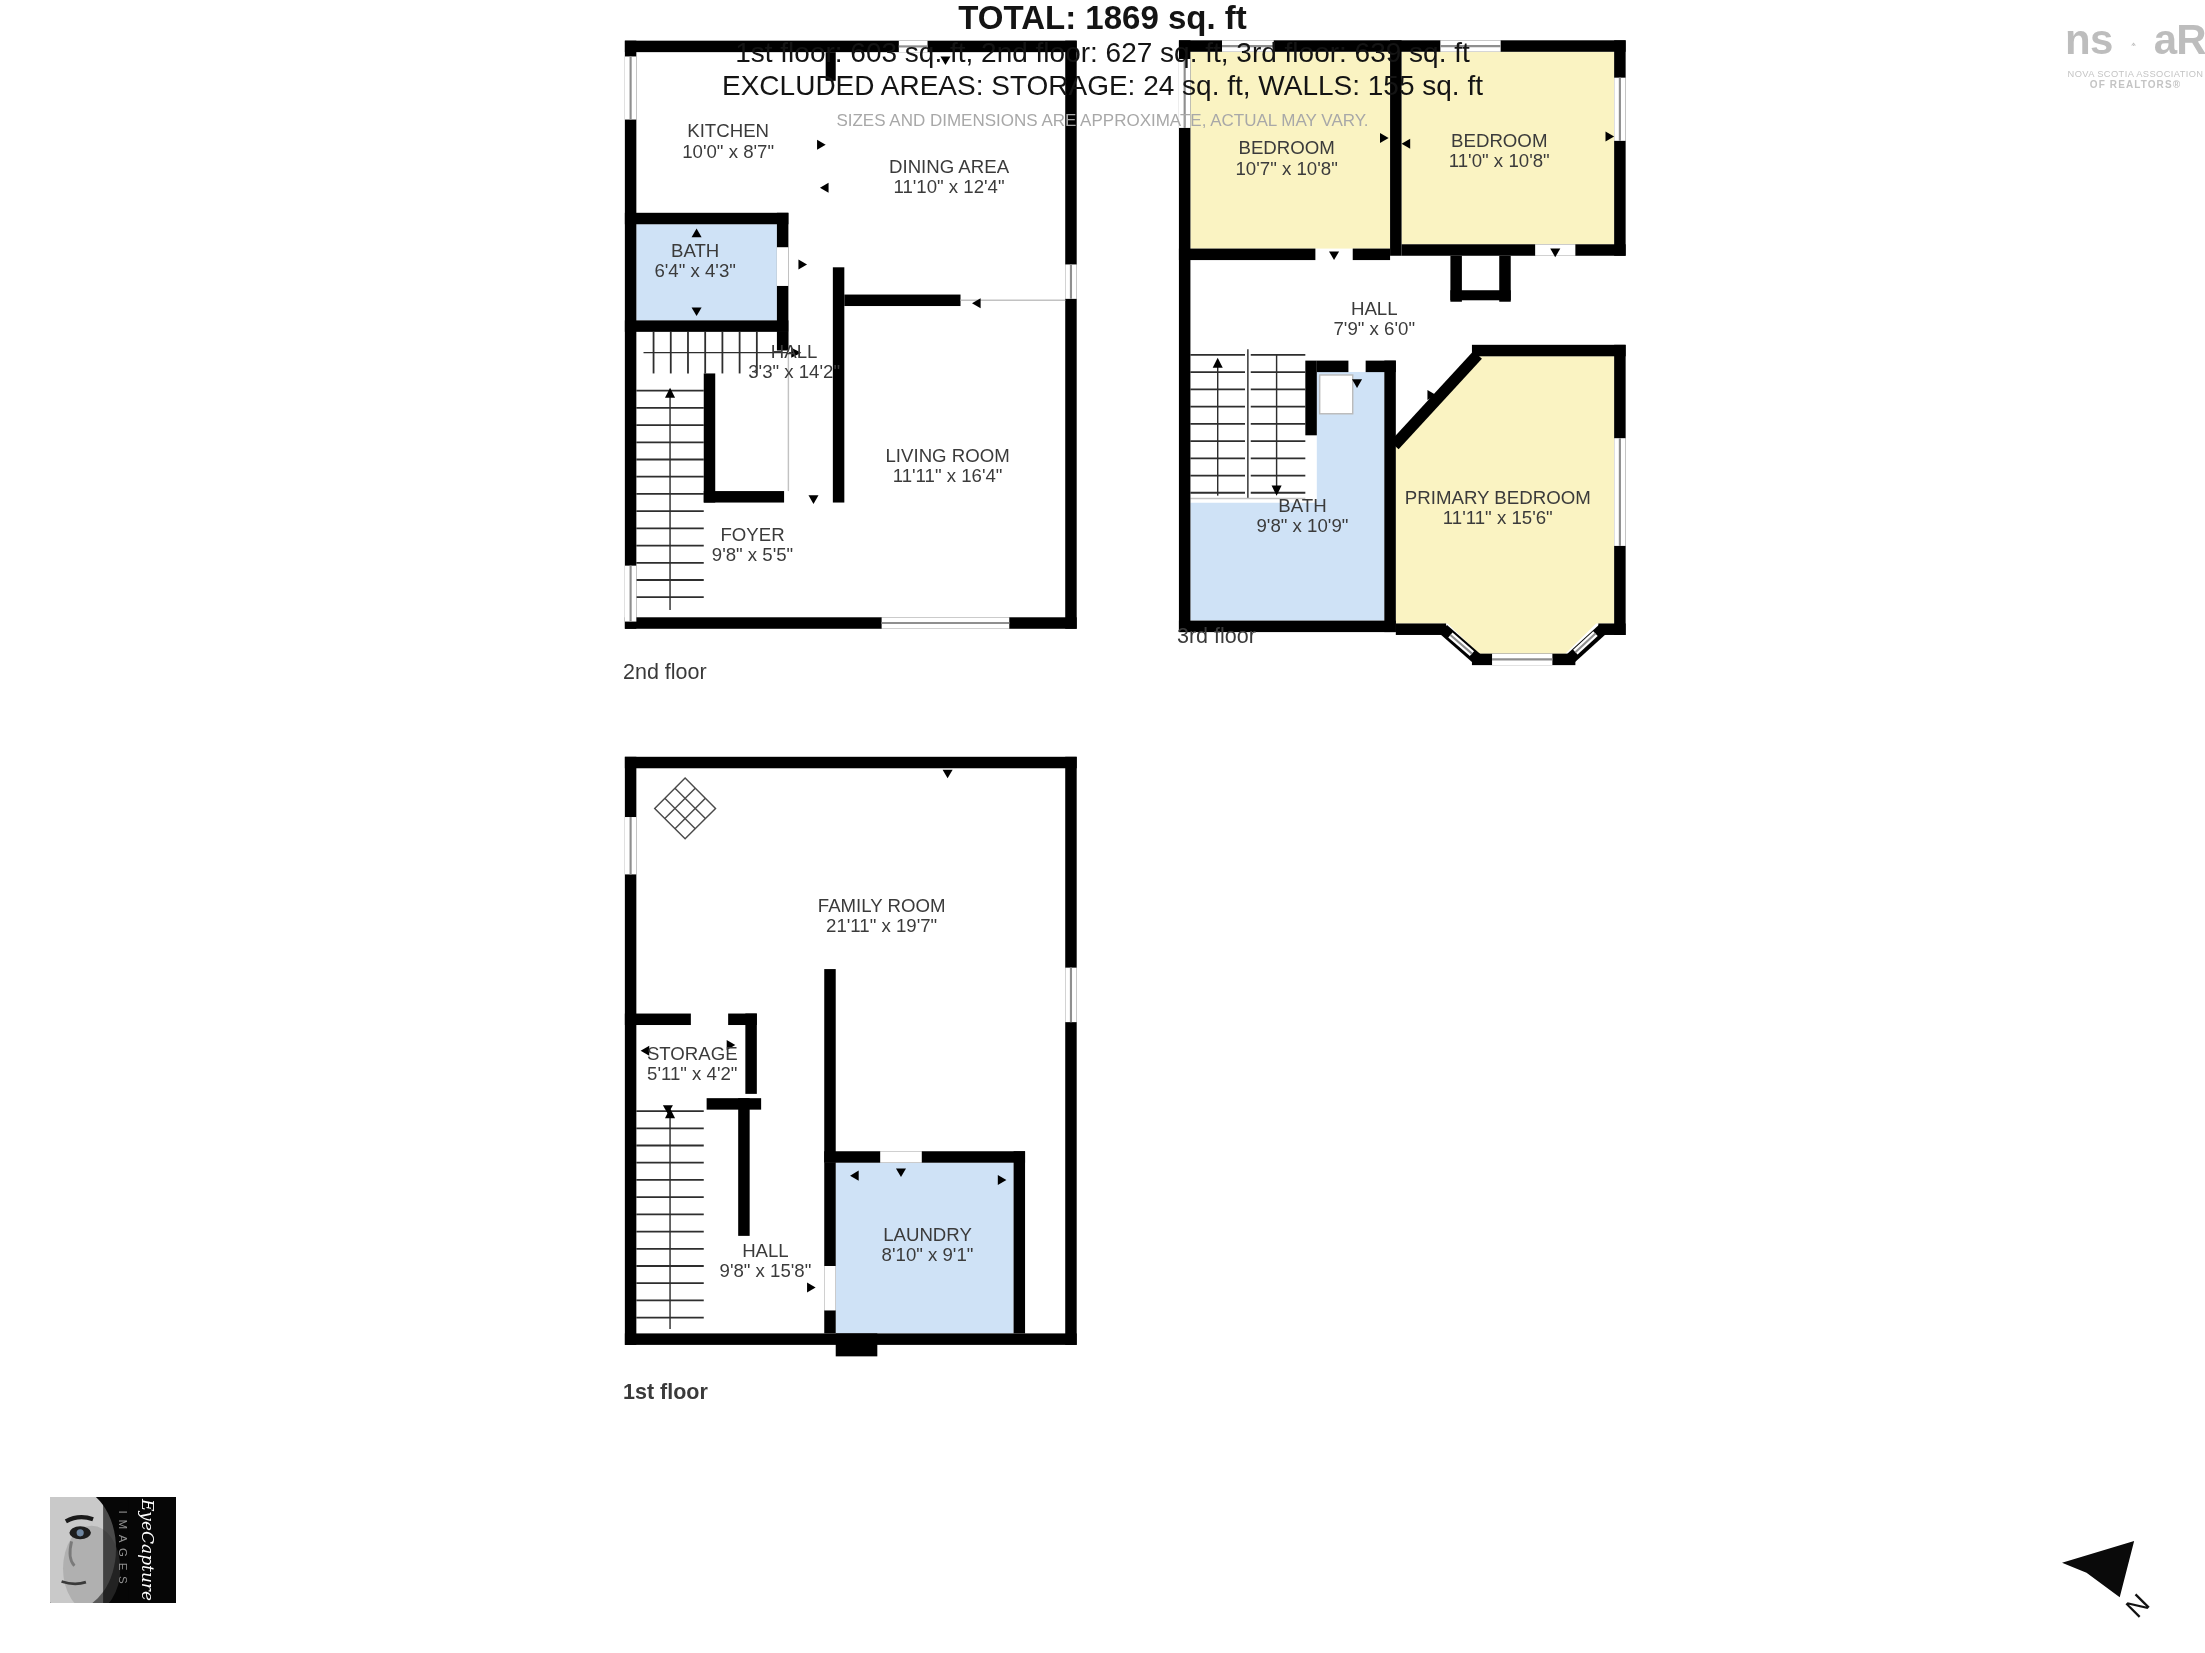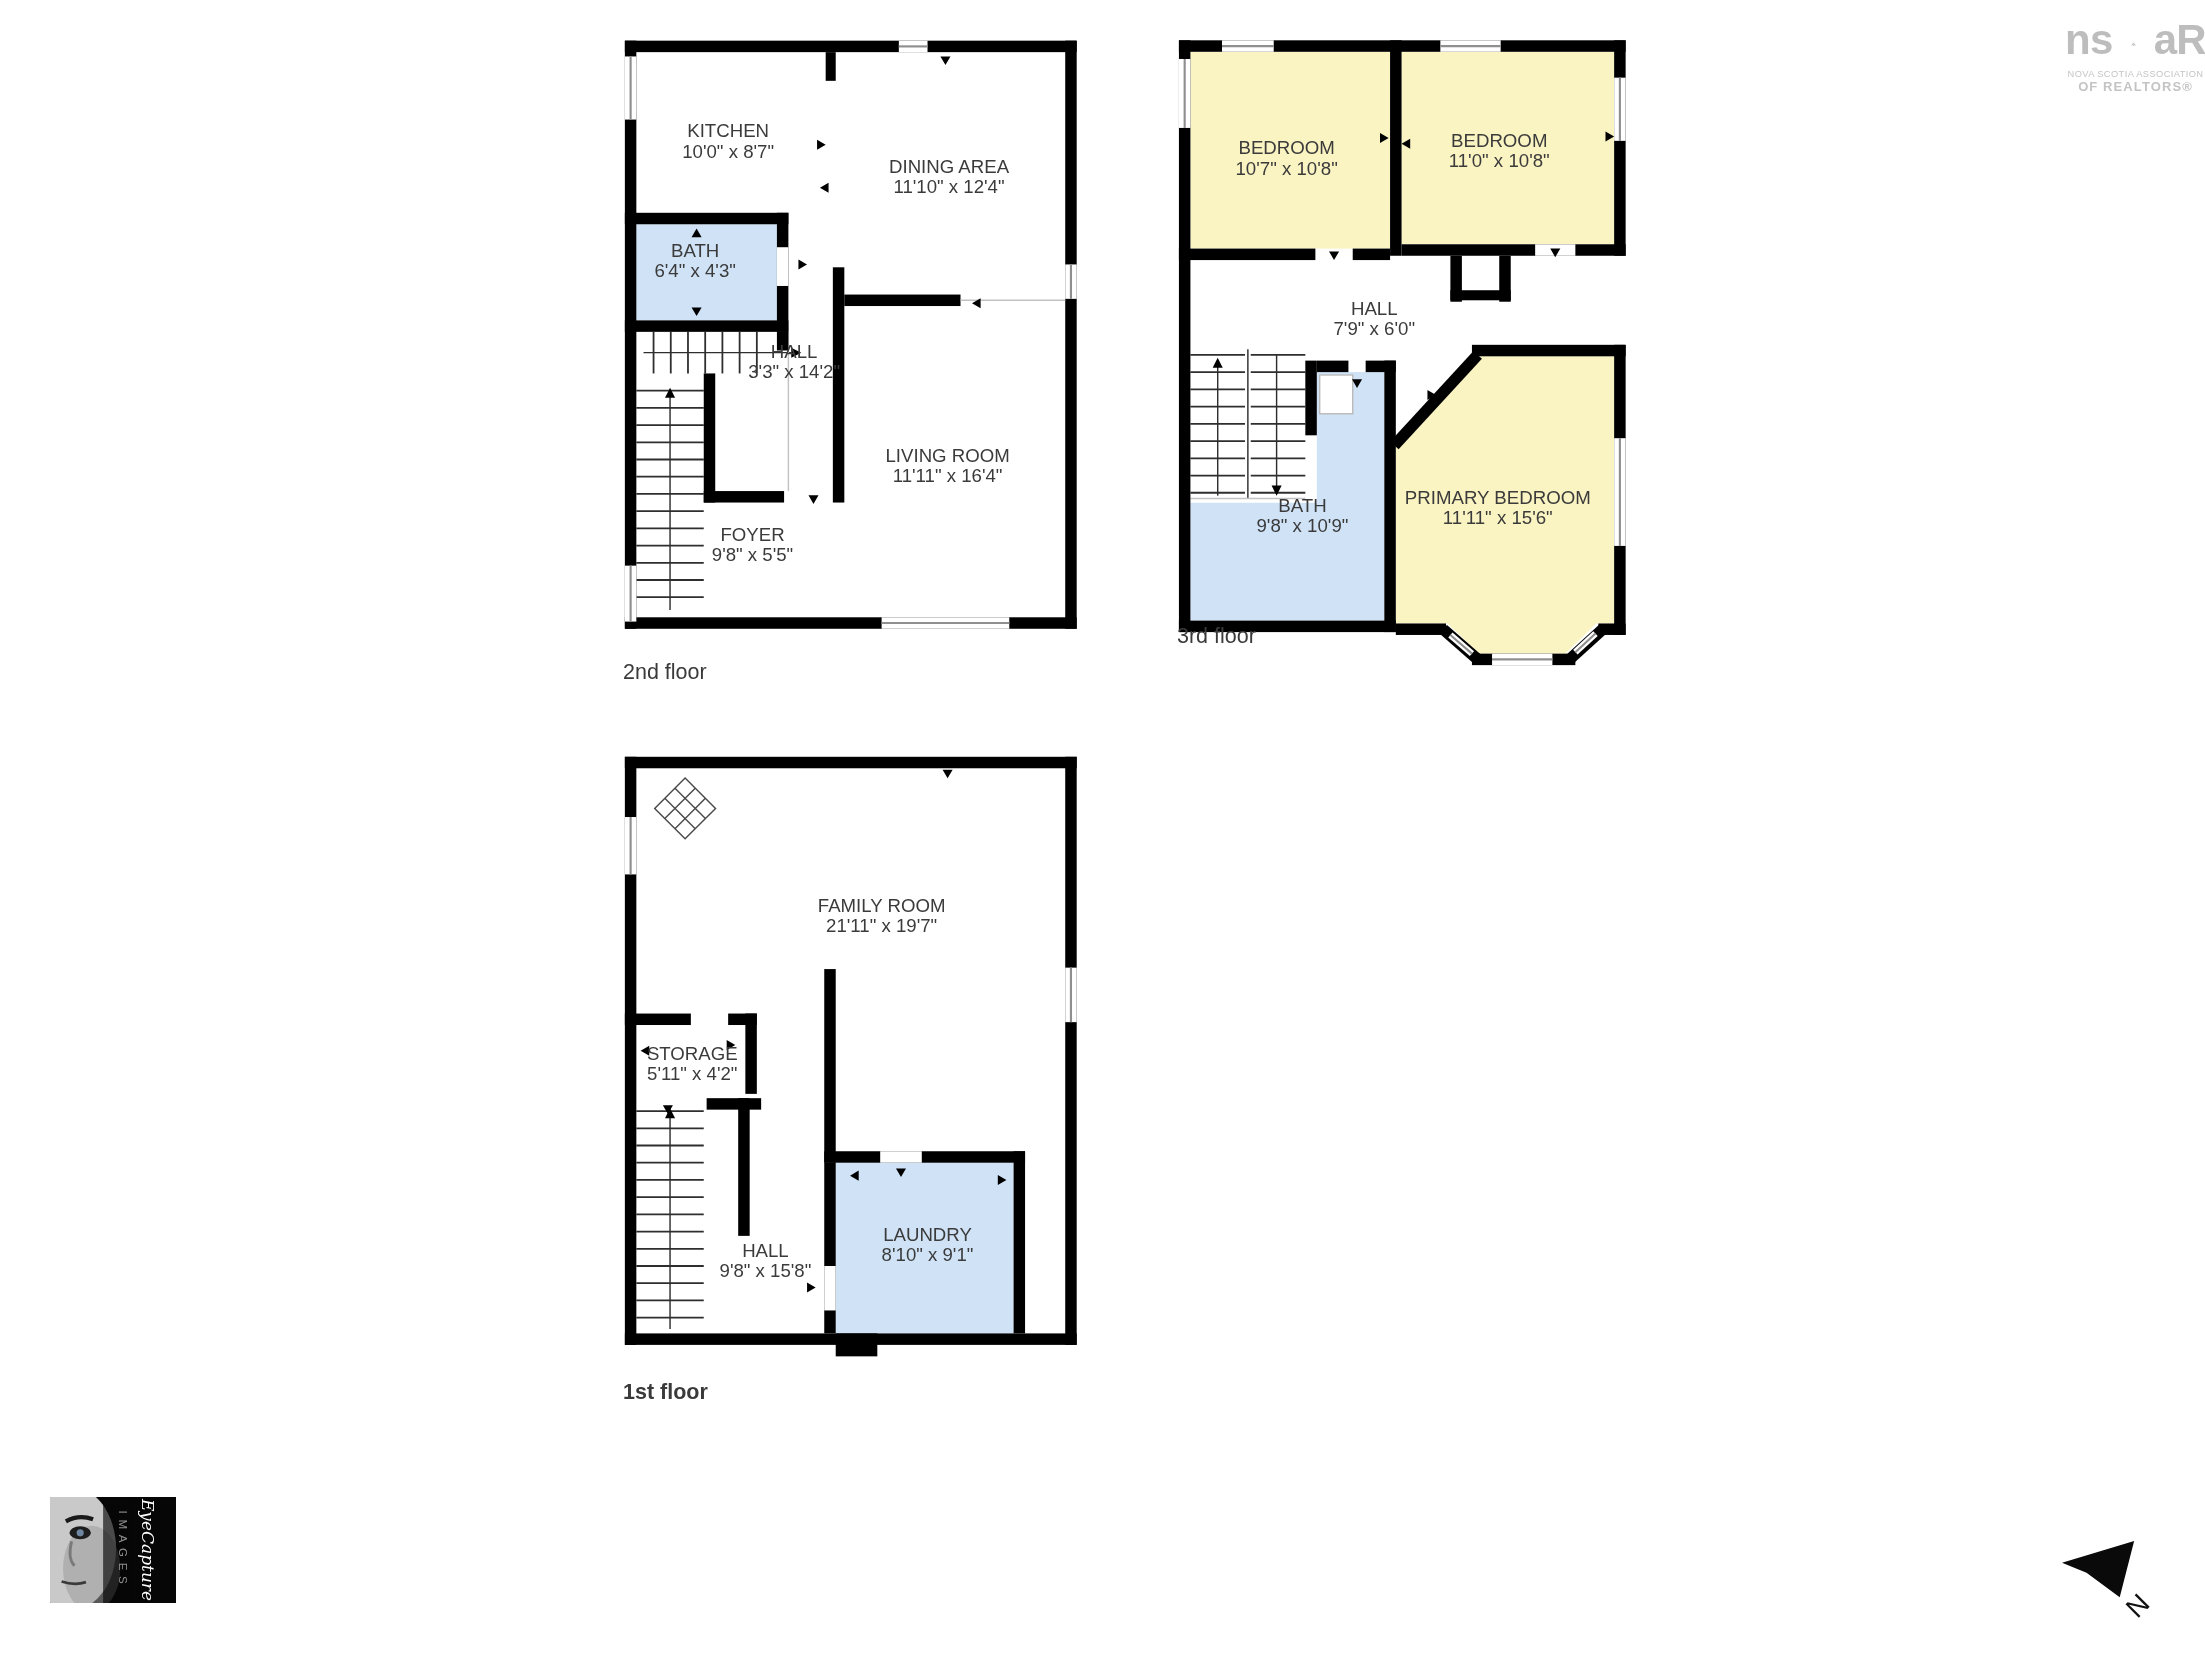--- a/index.html
+++ b/index.html
@@ -22,21 +22,21 @@
   .summary{position:absolute;left:0;top:2098;width:2205px;text-align:center;color:#141414;}
   .summary .total{font-size:33px;font-weight:bold;line-height:36px;}
   .summary .floors-line{font-size:28px;line-height:33px;}
   .summary .excluded-line{font-size:28px;line-height:33px;}
   .summary .disclaimer{font-size:17px;line-height:29px;color:#a8a8a8;margin-top:4.3px;}
   
   .nsar{position:absolute;left:2065px;top:20px;width:141px;text-align:center;color:#bdbdbd;}
   .nsar-main{display:flex;align-items:flex-end;justify-content:center;gap:18px;
              font-size:42px;font-weight:bold;line-height:39px;letter-spacing:-0.7px;color:#bdbdbd;}
   .nsar-sub1{font-size:9.3px;letter-spacing:0.4px;color:#c4c4c4;margin-top:10px;}
-  .nsar-sub2{font-size:13px;font-weight:bold;letter-spacing:1.1px;color:#c4c4c4;}
+  .nsar-sub2{font-size:10px;font-weight:bold;letter-spacing:1.1px;color:#c4c4c4;}
   
   .credit{position:absolute;left:50px;top:1497px;width:126px;height:106px;background:#060606;overflow:hidden;}
   .credit-script{position:absolute;left:98px;top:53px;width:108px;text-align:center;
                  transform:translate(-50%,-50%) rotate(90deg);
                  font-family:"DejaVu Serif",serif;font-style:italic;font-size:17px;color:#ffffff;}
   .credit-caps{position:absolute;left:73px;top:53px;width:108px;text-align:center;
                transform:translate(-50%,-50%) rotate(90deg);
                font-size:11.5px;letter-spacing:5.7px;color:#8f8f8f;}
   
   .compass{position:absolute;left:2062px;top:1541px;}
@@ -336,20 +336,26 @@
       <svg width="24.4" height="29" viewBox="0 0 34 40">
         <path d="M1,26 L17,6 L33,26 L26,26 L17,15 L8,26 Z" fill="#bdbdbd"></path>
         <rect x="13" y="20" width="9" height="9" fill="#bdbdbd"></rect>
       </svg>
       <span>aR</span>
     </div>
     <div class="nsar-sub1">NOVA SCOTIA ASSOCIATION</div>
     <div class="nsar-sub2">OF REALTORS®</div>
   </div>
 
+  <div class="summary">
+    <div class="total">TOTAL: 1869 sq. ft</div>
+    <div class="floors-line">1st floor: 603 sq. ft, 2nd floor: 627 sq. ft, 3rd floor: 639 sq. ft</div>
+    <div class="excluded-line">EXCLUDED AREAS: STORAGE: 24 sq. ft, WALLS: 155 sq. ft</div>
+    <div class="disclaimer">SIZES AND DIMENSIONS ARE APPROXIMATE, ACTUAL MAY VARY.</div>
+  </div>
 
   <div class="credit">
     <svg width="79" height="106" viewBox="0 0 110 148" style="position:absolute;left:0;top:0;">
       <rect x="0" y="0" width="110" height="148" fill="#060606"></rect>
       <ellipse cx="30" cy="72" rx="62" ry="86" fill="#c9c9c9"></ellipse>
       <ellipse cx="58" cy="100" rx="40" ry="60" fill="#9a9a9a" opacity="0.55"></ellipse>
       <path d="M22,34 Q40,24 60,31" stroke="#1a1a1a" stroke-width="6" fill="none"></path>
       <ellipse cx="42" cy="50" rx="15" ry="9" fill="#1d1d1d"></ellipse>
       <circle cx="42" cy="50" r="5" fill="#6f86a0"></circle>
       <path d="M30,62 Q24,86 34,96" stroke="#7a7a7a" stroke-width="4" fill="none"></path>

